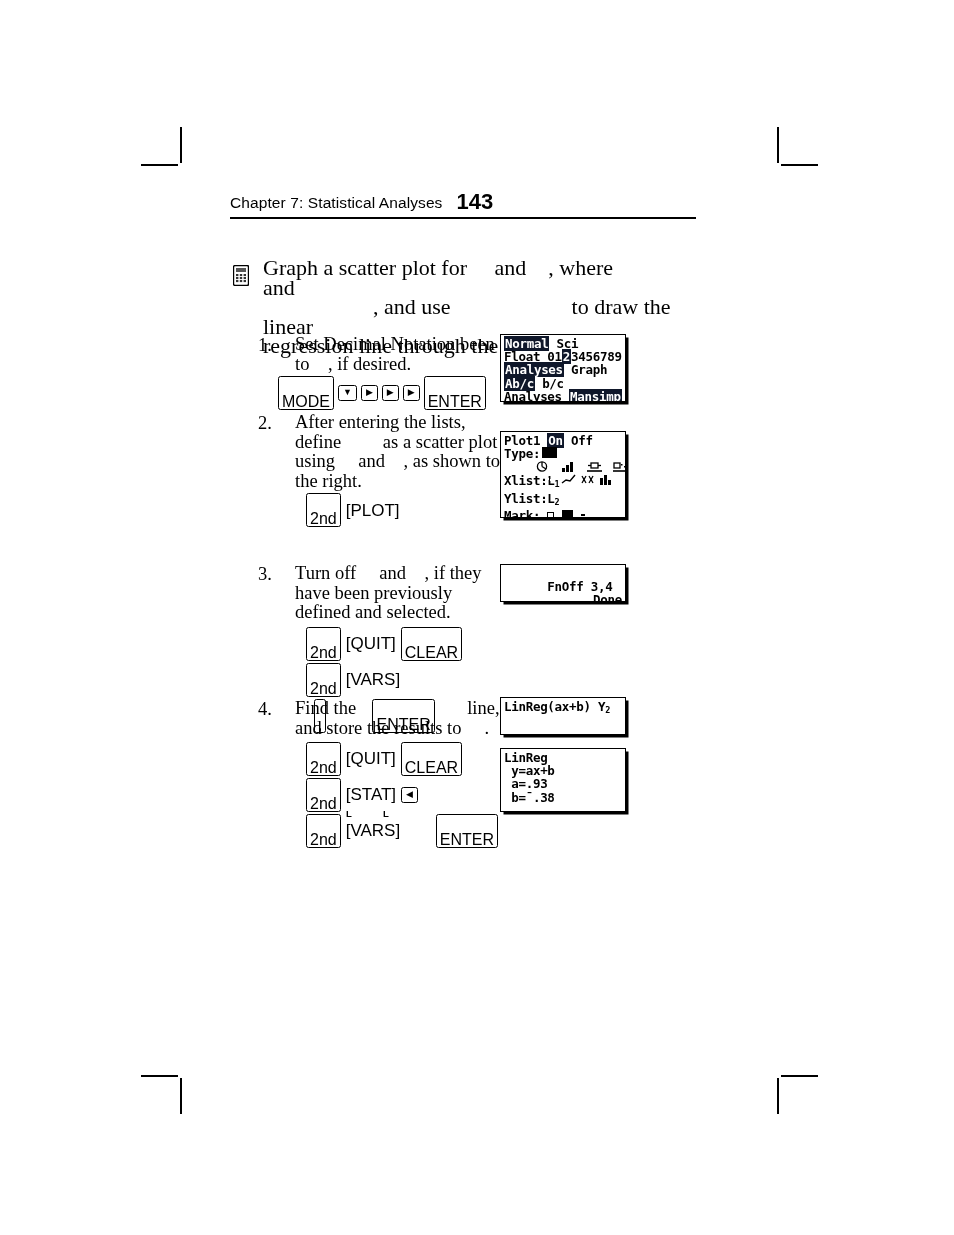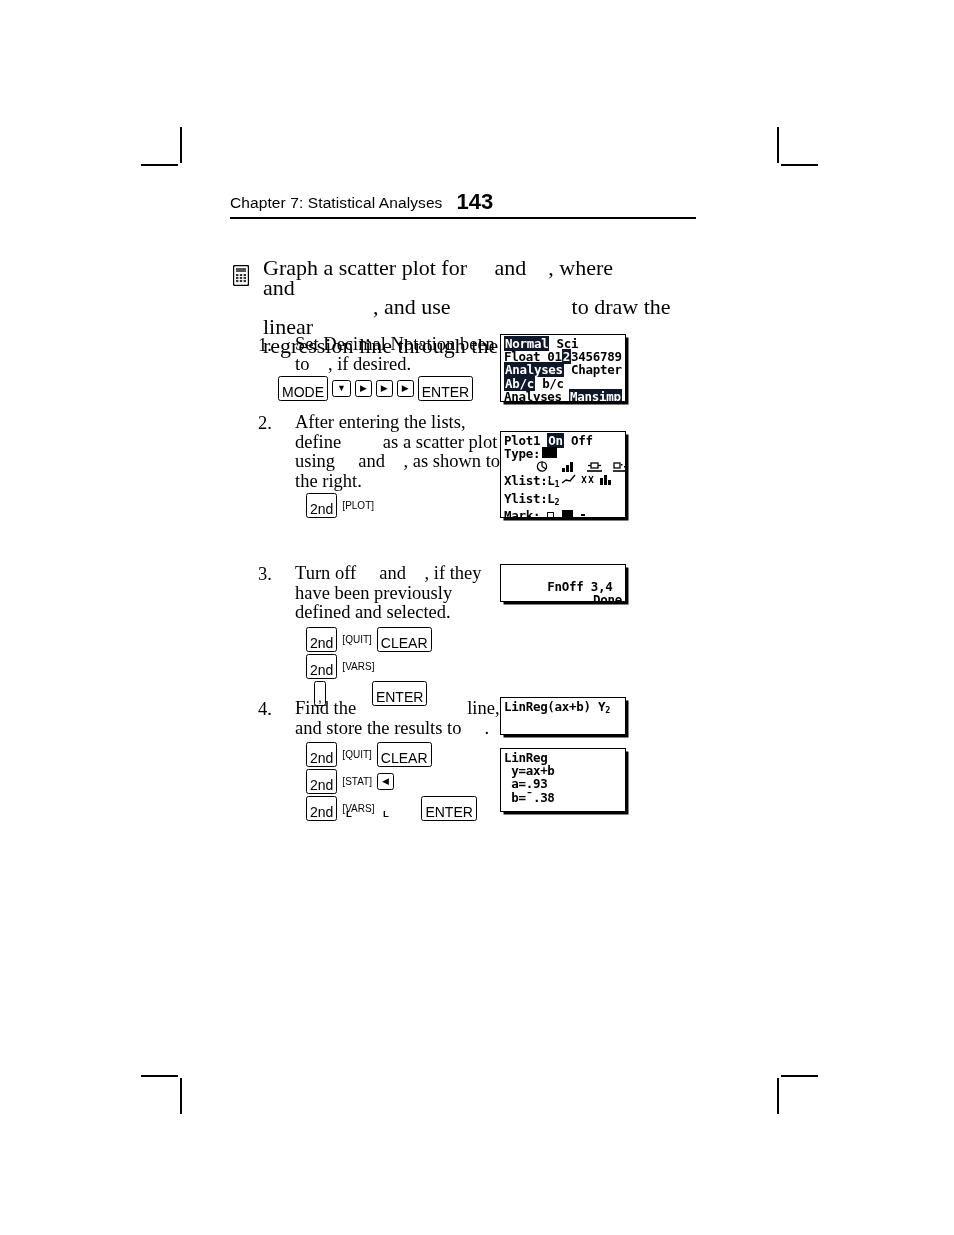--- a/index.html
+++ b/index.html
@@ -34,26 +34,26 @@
   .step{position:absolute;}
   .step-num{position:absolute;left:0px;top:0px;font-size:18.5px;}
   .step-body{margin-left:37px;font-size:18.5px;line-height:19.6px;white-space:pre-wrap;width:230px;}
 
   
   .keyline{display:flex;align-items:center;gap:4px;margin-top:2px;}
   .keyline.indent1{margin-left:20px;}
   .keyline.indent2{margin-left:48px;}
   .keyline.indent3{margin-left:56px;}
   .keybox{
-    font-family:"Liberation Sans", sans-serif;font-size:14px;line-height:11px;
-    border:1.3px solid #000;border-radius:2.5px;padding:10px 3px 2px 3px;
+    font-family:"Liberation Sans", sans-serif;font-size:16px;line-height:11px;
+    border:1.3px solid #000;border-radius:2.5px;padding:19px 3px 2px 3px;
     display:inline-block;white-space:nowrap;
   }
   .keybrk{
-    font-family:"Liberation Sans", sans-serif;font-size:10px;line-height:11px;
+    font-family:"Liberation Sans", sans-serif;font-size:17px;line-height:11px;
     padding:1.5px 1px 2px 1px;display:inline-block;white-space:nowrap;
   }
   .keybox.arrow{padding:1.5px 4px 2px 4px;font-size:9px;}
   .keygap{width:38px;}
 
   
   #l-markers{position:absolute;left:340px;top:808px;width:70px;
     font-family:"Liberation Sans", sans-serif;font-weight:bold;font-size:9.5px;}
   #l-markers span{position:absolute;}
 
@@ -200,21 +200,21 @@
 
 <div id="l-markers">
   <span style="left:6px;">L</span>
   <span style="left:43px;">L</span>
 </div>
 
 <div class="calcscreen" style="left:500px;top:334px;width:124px;height:66px;">
   <div class="scr-pad">
     <div class="scr-line"><span class="inv">Normal</span><span> Sci</span></div>
     <div class="scr-line"><span>Float 01</span><span class="inv">2</span><span>3456789</span></div>
-    <div class="scr-line"><span class="inv">Analyses</span><span> Chapter</span></div>
+    <div class="scr-line"><span class="inv">Analyses</span><span> Graph</span></div>
     <div class="scr-line"><span class="inv">Ab/c</span><span> b/c</span></div>
     <div class="scr-line"><span>Analyses </span><span class="inv">Mansimp</span></div>
   </div>
 </div>
 
 <div class="calcscreen" style="left:500px;top:431px;width:124px;height:85px;">
   <div class="scr-pad">
     <div class="scr-line"><span>Plot1 </span><span class="inv">On</span><span> Off</span></div>
     <div class="scr-line" style="display:flex;align-items:flex-start;">
       <span>Type:</span>

